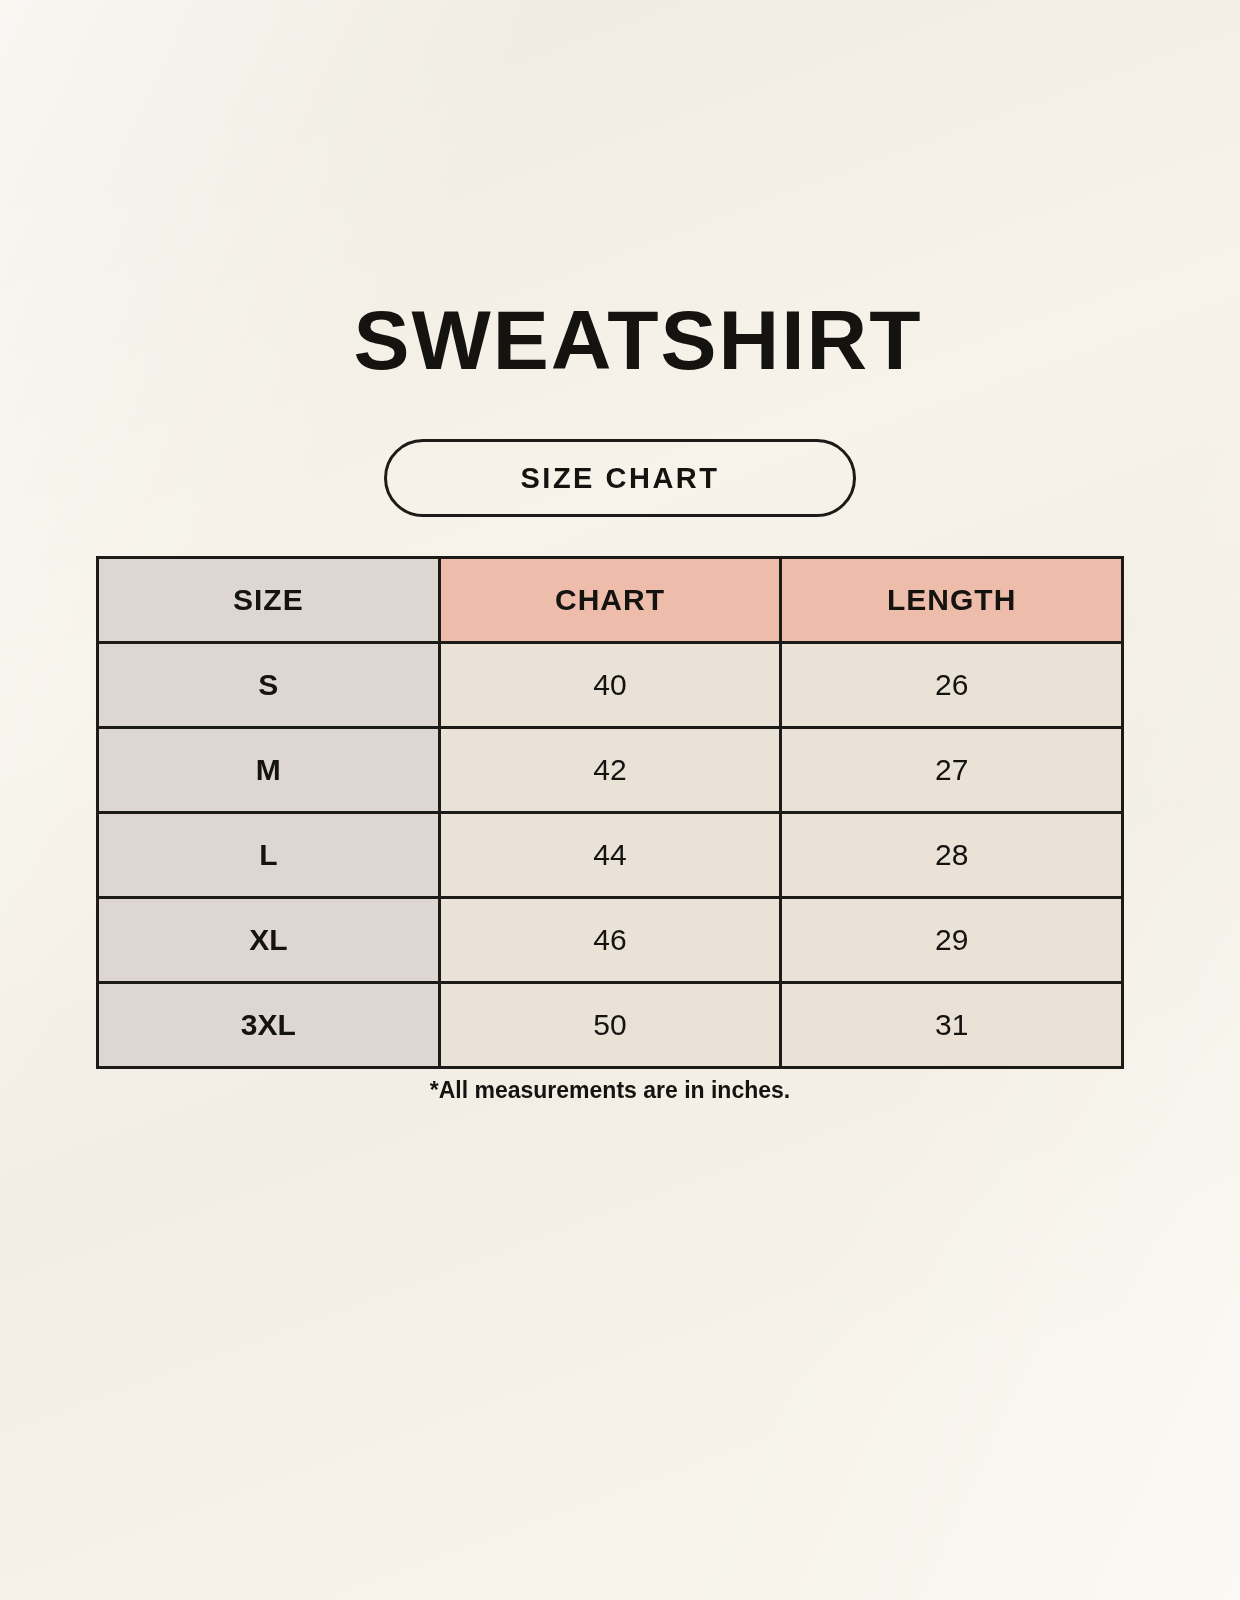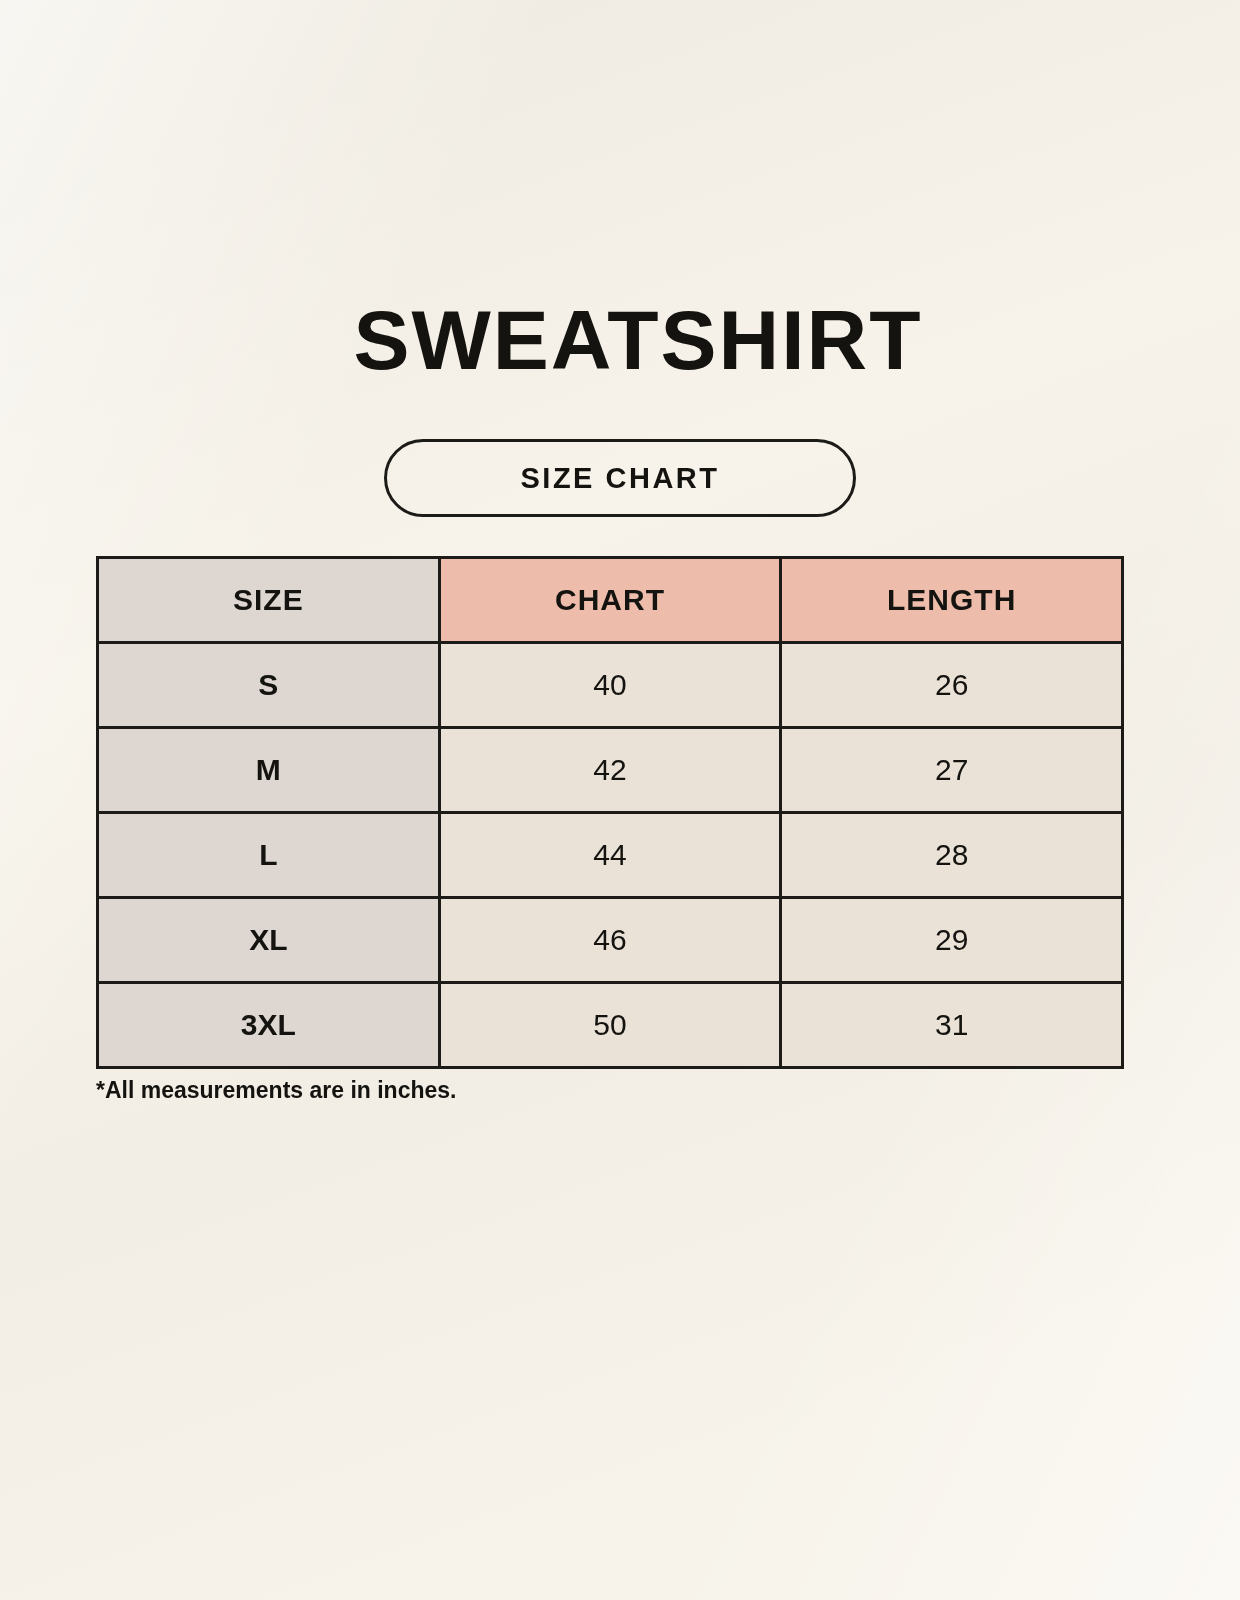--- a/index.html
+++ b/index.html
@@ -81,21 +81,21 @@
     font-weight: bold;
   }
   .value-cell {
     background: var(--data-cell);
     font-weight: normal;
   }
 
   .footnote {
     width: 1028px;
     margin: 8px 0 0 96px;
-    text-align: left;
+    text-align: center;
     font-size: 23px;
     font-weight: bold;
     color: var(--text);
   }
 </style>
 </head>
 <body>
 
 <h1 class="page-title">SWEATSHIRT</h1>
 

